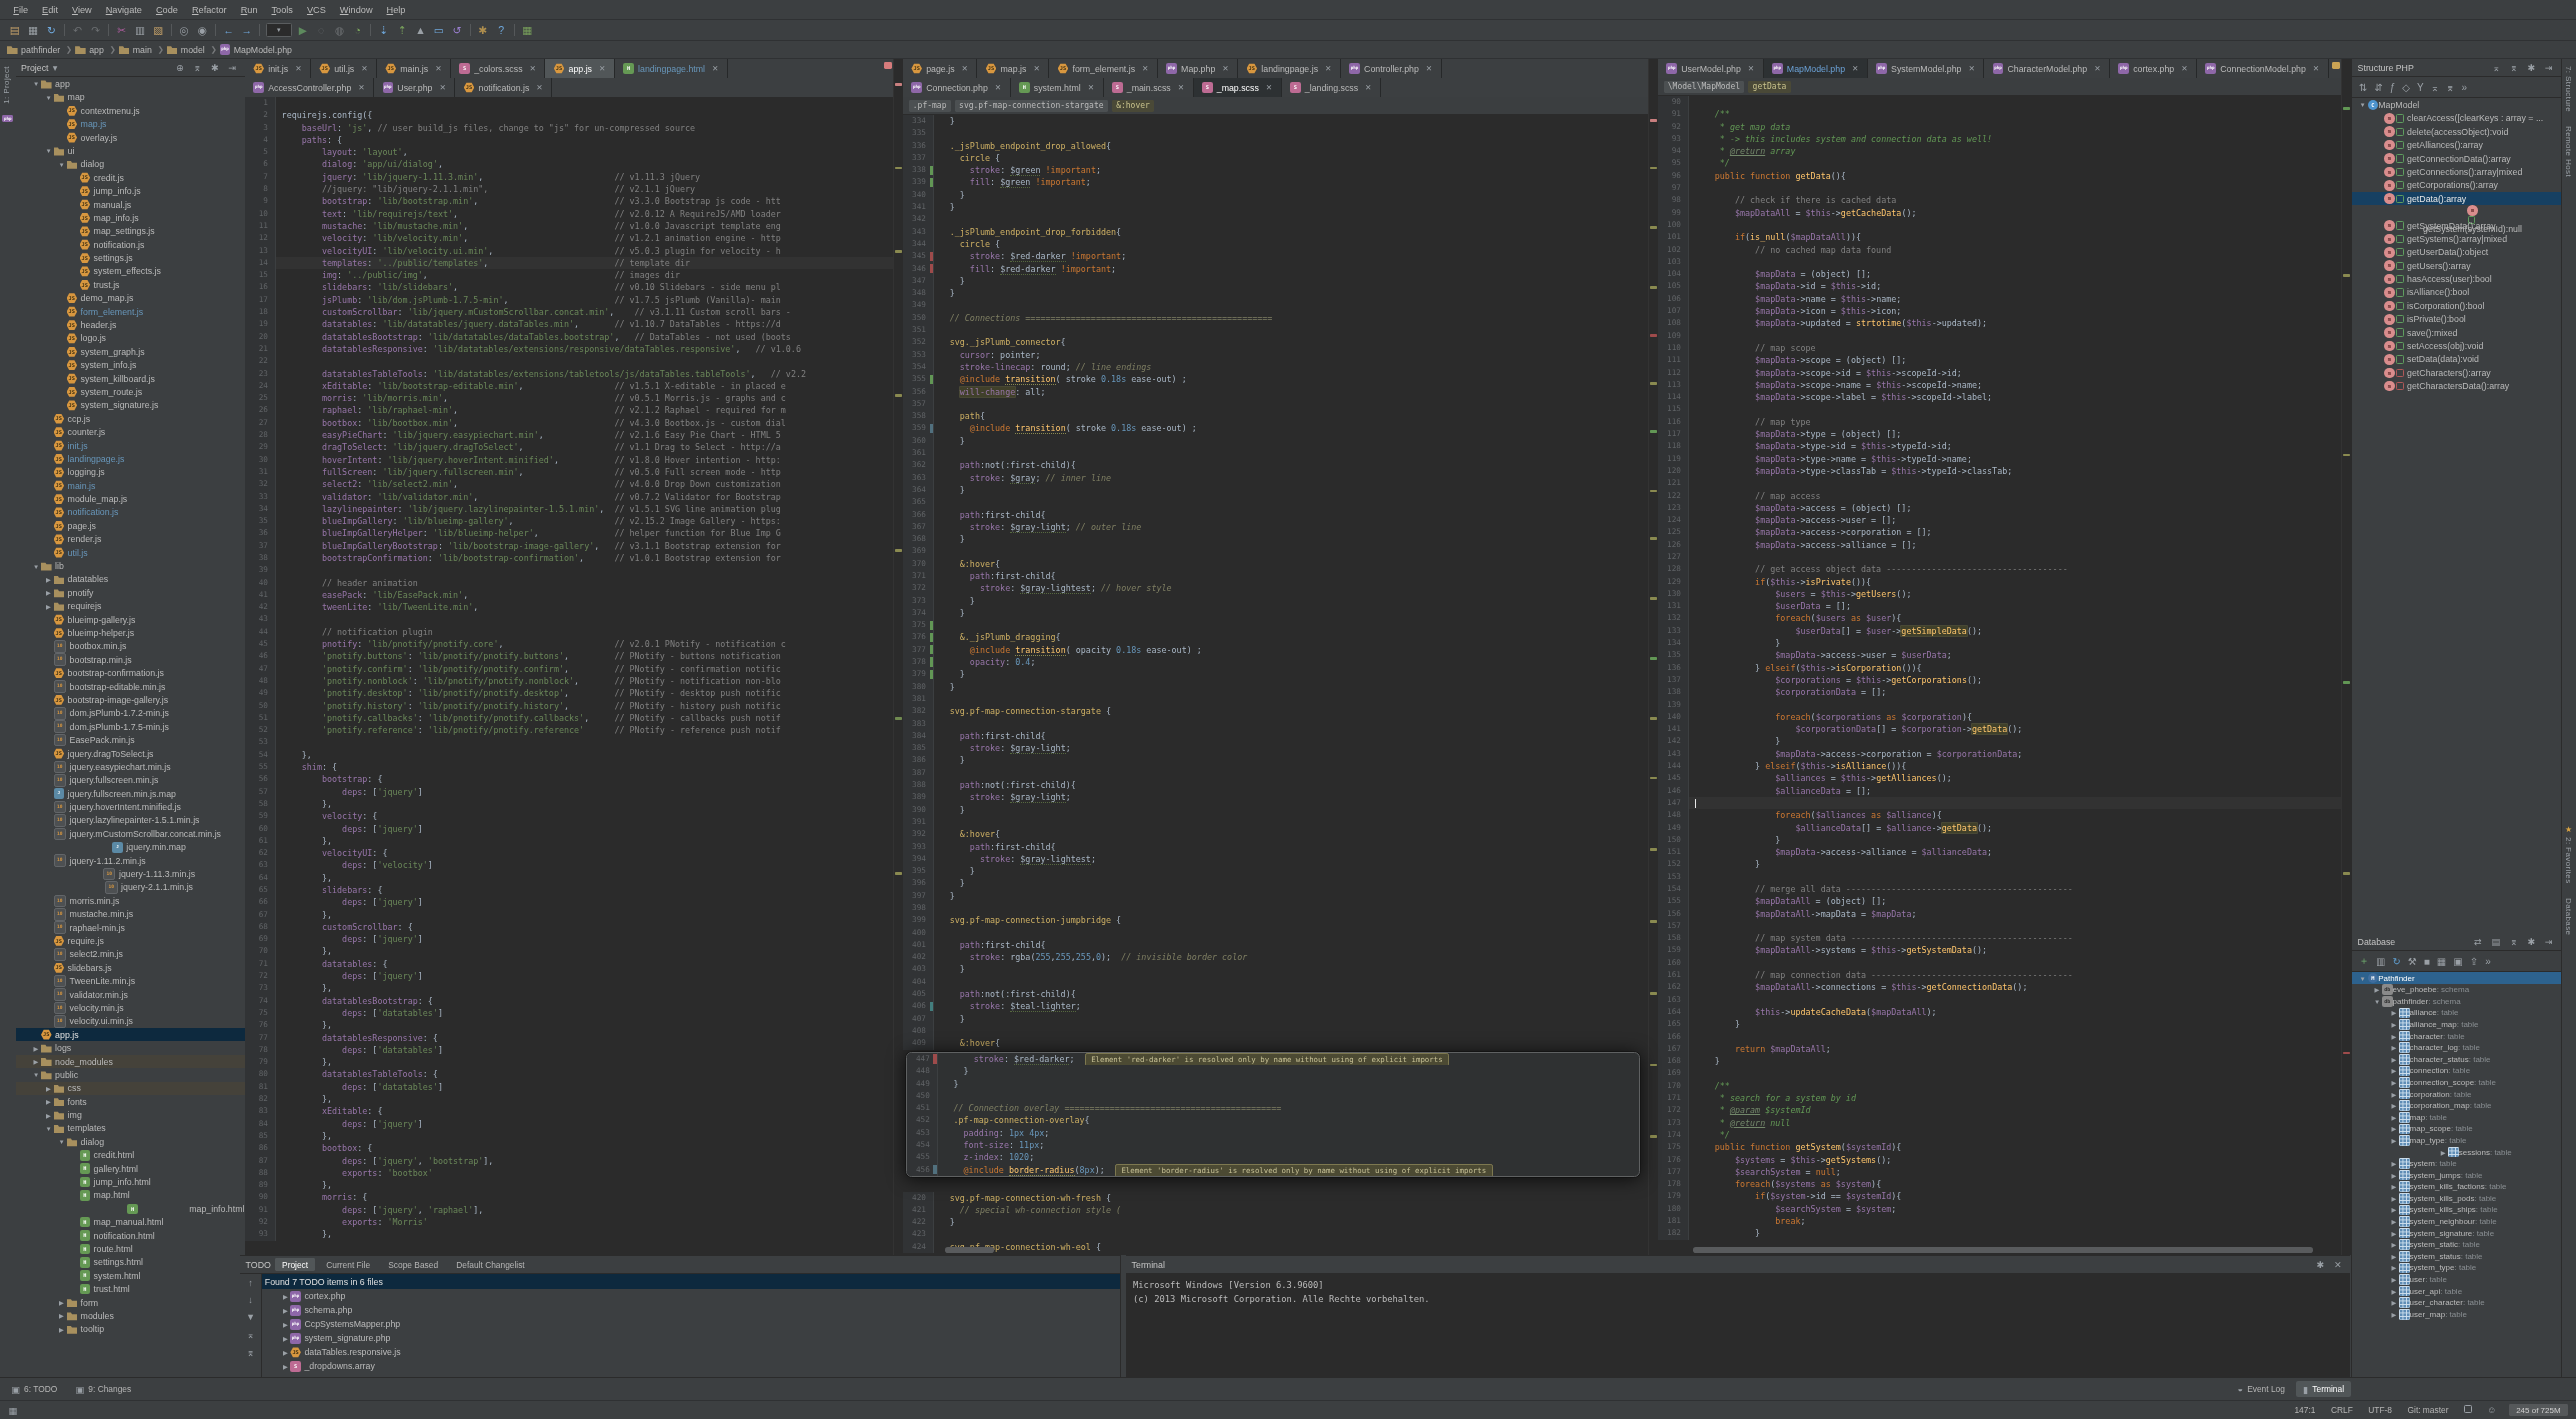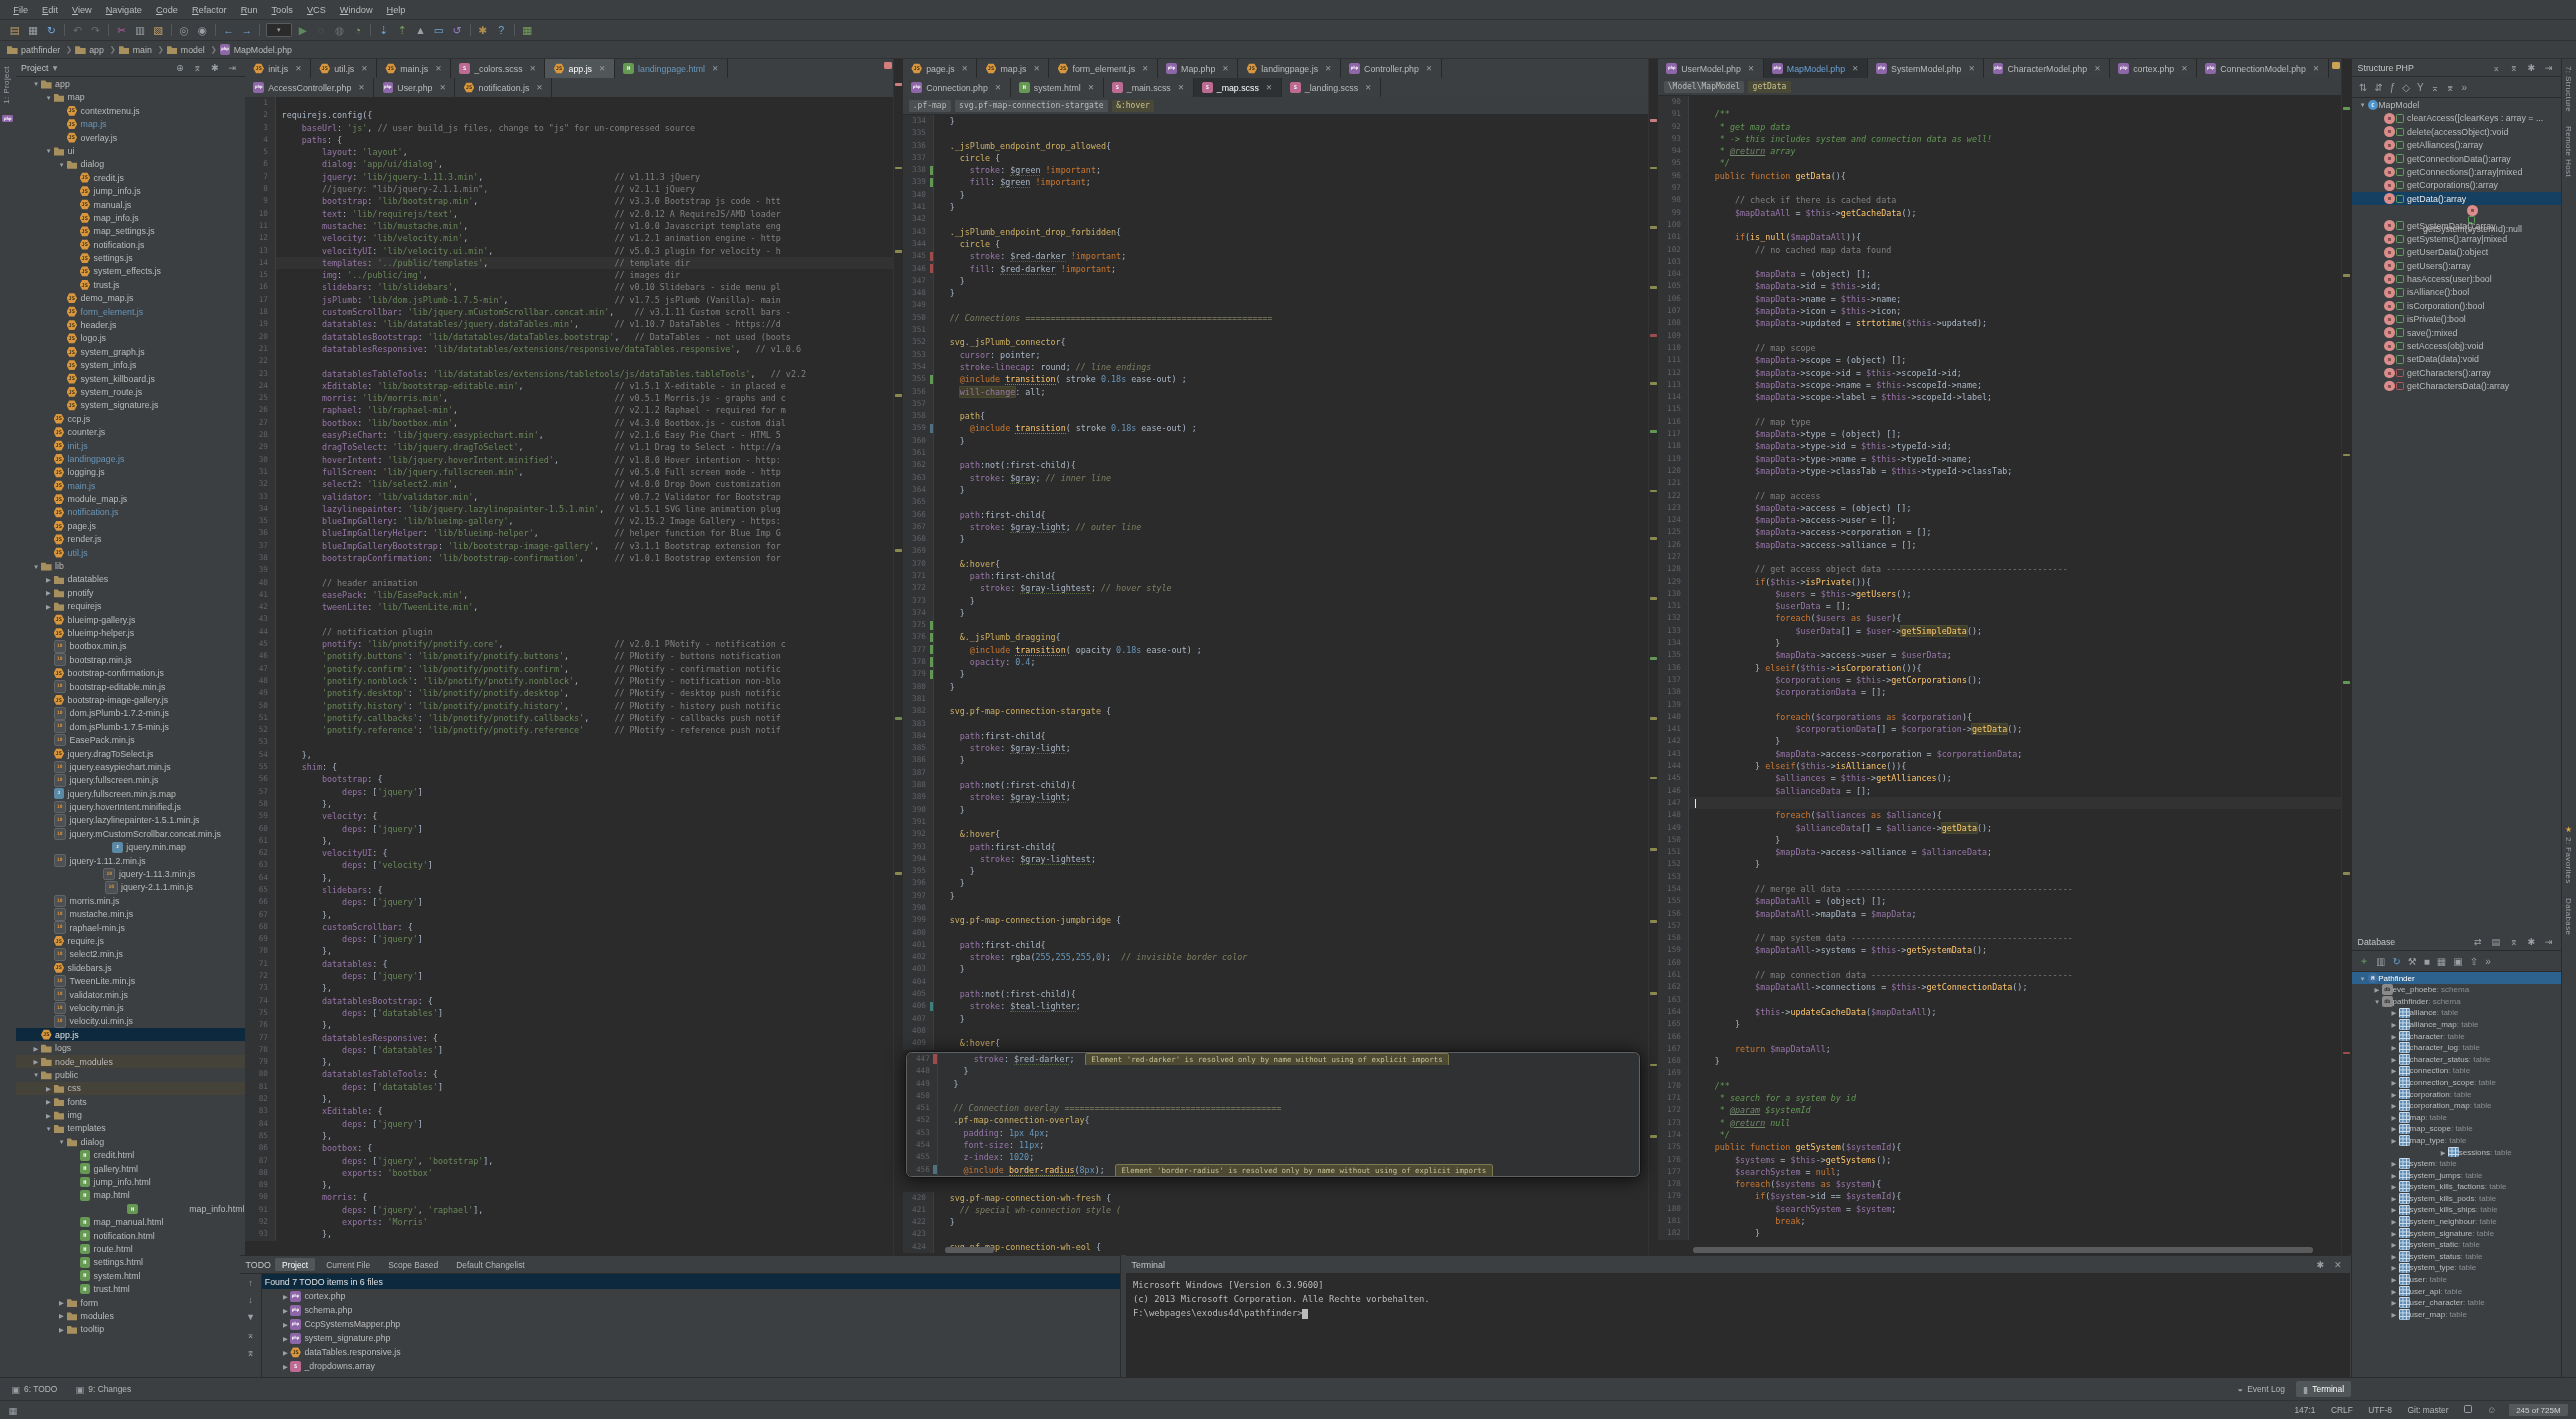--- a/index.html
+++ b/index.html
@@ -1535,21 +1535,20 @@
       <div class="twh">
         <span>Terminal</span>
         <span class="spacer"></span>
         <span class="hic">✱</span>
         <span class="hic">✕</span>
       </div>
       <div style="background: rgb(43, 43, 43); height: 103px; padding: 4.2px 7px;">
         <div class="term-line">Microsoft Windows [Version 6.3.9600]</div>
         <div class="term-line">(c) 2013 Microsoft Corporation. Alle Rechte vorbehalten.</div>
         <div class="term-line"></div>
-        <div class="term-line">F:\webpages\exodus4d\pathfinder&gt;<span class="cursorblk"></span></div>
       </div>
     </div>
 
   <div id="bstripe" class="abs">
       <span class="sbtn">
         <span class="glyph">▣</span>
         <span>6: TODO</span>
       </span>
       <span class="sbtn">
         <span class="glyph">▣</span>

